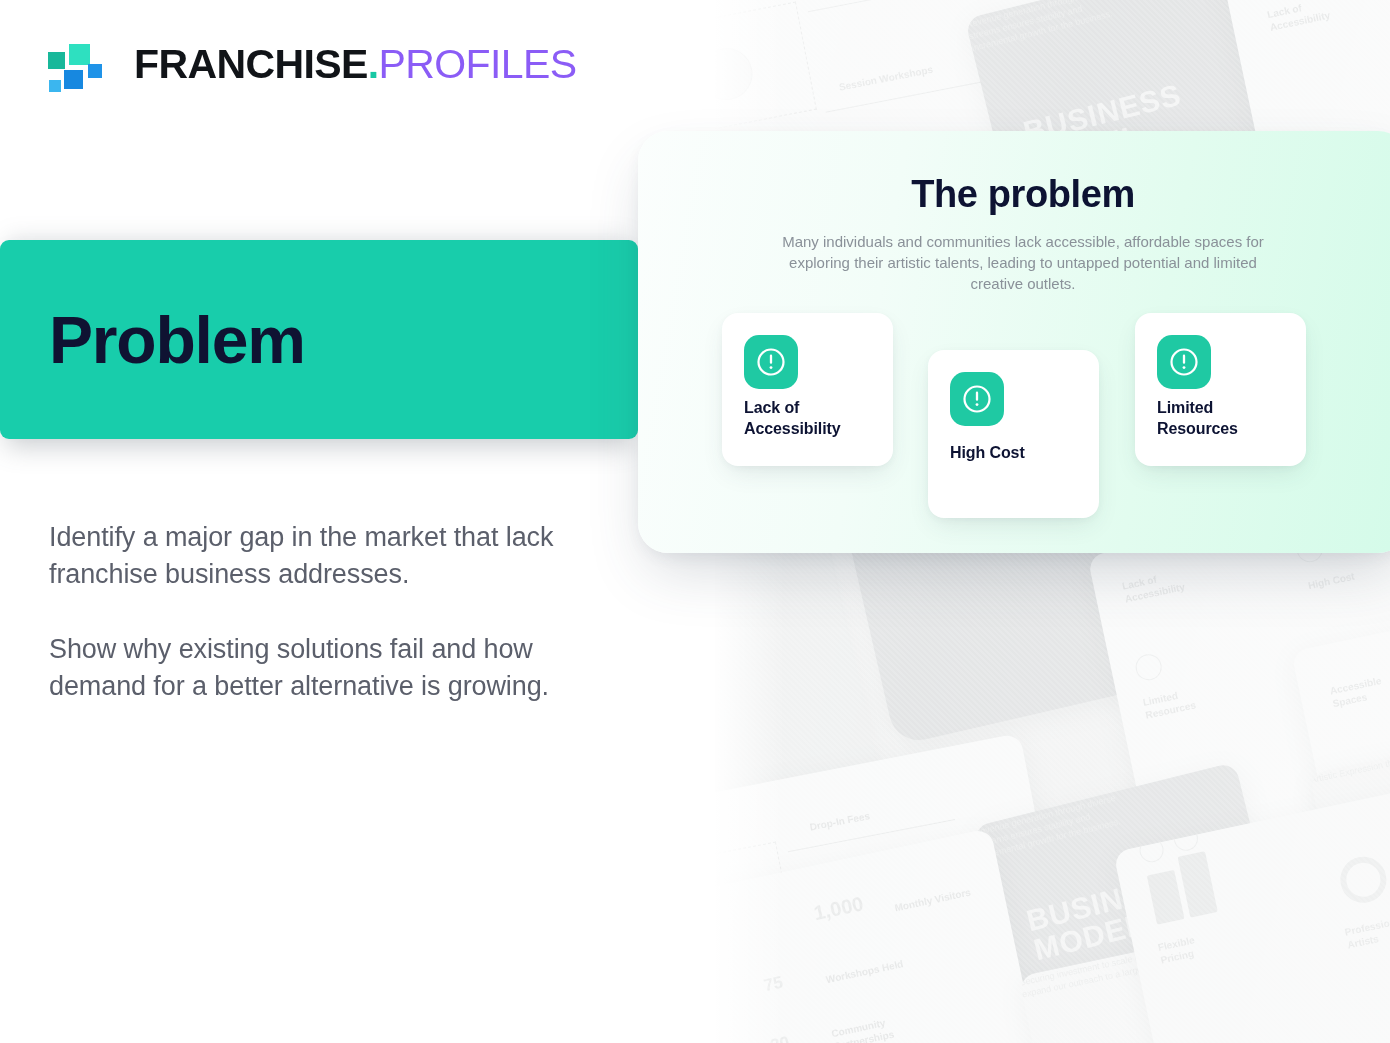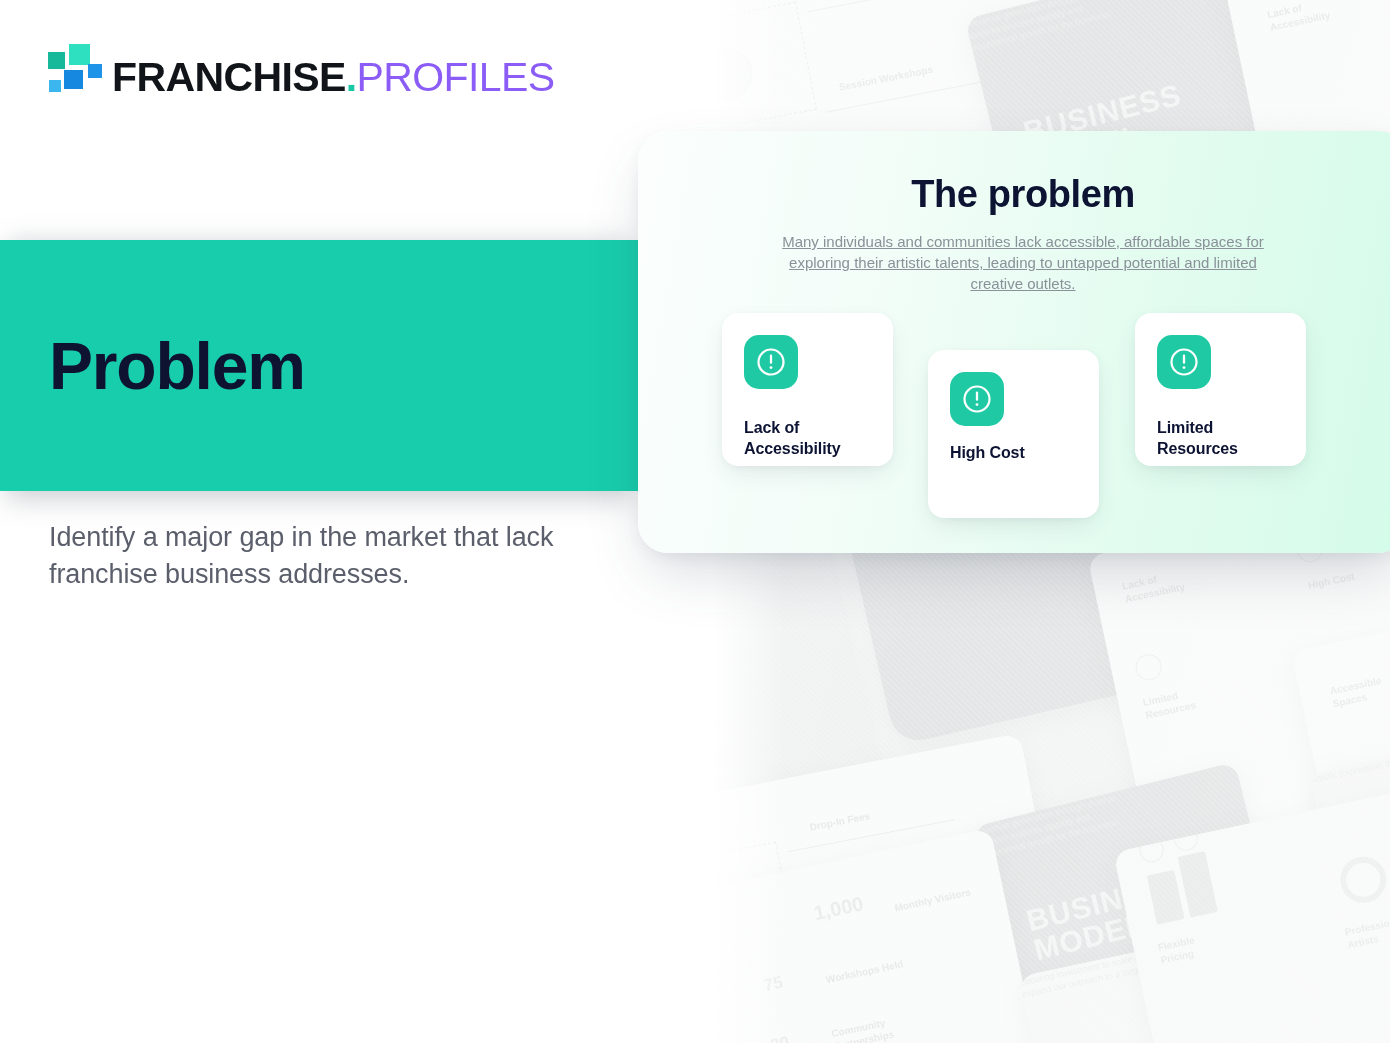--- a/index.html
+++ b/index.html
@@ -81,43 +81,43 @@
   
   #bg-leftfade {
     position: absolute; left: 0; top: 0; width: 70px; height: 1043px;
     background: linear-gradient(90deg, rgba(255,255,255,0.95), rgba(255,255,255,0));
   }
 
   
   #logo {
     position: absolute;
     left: 48px; top: 44px;
-    display: flex; align-items: flex-end; gap: 6px;
+    display: flex; align-items: flex-start; gap: 28px;
   }
   #logo-mark {
     position: relative; width: 58px; height: 54px; flex: none;
   }
   #logo-mark i { position: absolute; display: block; }
   #logo-wordmark {
     display: flex; align-items: baseline;
     font-size: 41px; letter-spacing: -0.6px; line-height: 1;
     white-space: nowrap;
   }
   #logo-word-a { font-weight: 700; color: #111418; }
   #logo-dot    { font-weight: 700; color: #18c8a4; }
   #logo-word-b { font-weight: 400; color: #8b5cf6; }
 
   #banner {
     position: absolute;
     left: 0; top: 240px;
-    width: 638px; height: 251px;
+    width: 638px; height: 199px;
     background: #18cdab;
     box-shadow: 0 14px 26px -6px rgba(90,100,110,0.30),
                 0 -10px 22px -8px rgba(120,128,138,0.22);
-    display: flex; align-items: center;
+    display: flex; align-items: center; border-radius: 9px;
   }
   #banner-title {
     margin-left: 49px;
     font-size: 66px; font-weight: 700; letter-spacing: -1.2px;
     color: #0f1332; line-height: 1;
   }
 
   #left-body {
     position: absolute;
     left: 49px; top: 519px;
@@ -152,40 +152,39 @@
     color: #0d1333;
   }
   #panel-sub {
     position: absolute;
     left: 50%; transform: translateX(-50%);
     top: 100px;
     width: 520px;
     text-align: center;
     font-size: 15px; line-height: 21px;
     color: #8a9199;
-    text-decoration: underline;
   }
 
   .pcard {
     position: absolute;
     background: #ffffff;
     border-radius: 16px;
     box-shadow: 0 10px 26px -6px rgba(55,70,85,0.13),
                 0 2px 8px -2px rgba(55,70,85,0.07);
     padding: 22px 22px;
   }
   .pcard-icon {
     width: 54px; height: 54px;
     border-radius: 15px;
     background: #1fc9a3;
     display: flex; align-items: center; justify-content: center;
   }
   .pcard-icon svg { display: block; }
   .pcard-label {
-    margin-top: 28px;
+    margin-top: 8px;
     font-size: 16px; font-weight: 800; line-height: 21px;
     color: #0d1333;
     letter-spacing: -0.1px;
   }
 
   #pcard-0 { left: 84px;  top: 182px; width: 171px; height: 153px; }
   #pcard-1 { left: 290px; top: 219px; width: 171px; height: 168px; }
   #pcard-2 { left: 497px; top: 182px; width: 171px; height: 153px; }
   #pcard-1 .pcard-label { margin-top: 16px; }
 </style>
@@ -303,20 +302,21 @@
       <span id="logo-word-b">PROFILES</span>
     </div>
   </div>
 
   <div id="banner">
     <div id="banner-title">Problem</div>
   </div>
 
   <div id="left-body">
     <p>Identify a major gap in the market that lack franchise business addresses.</p>
+    <p>Show why existing solutions fail and how demand for a better alternative is growing.</p>
   </div>
 
   <div id="panel">
     <div id="panel-title">The problem</div>
     <div id="panel-sub">Many individuals and communities lack accessible, affordable spaces for exploring their artistic talents, leading to untapped potential and limited creative outlets.</div>
 
     <div class="pcard" id="pcard-0">
       <div class="pcard-icon">
         <svg width="32" height="32" viewBox="0 0 32 32" aria-hidden="true">
           <circle cx="16" cy="16" r="12.5" fill="none" stroke="#ffffff" stroke-width="2.2"></circle>

